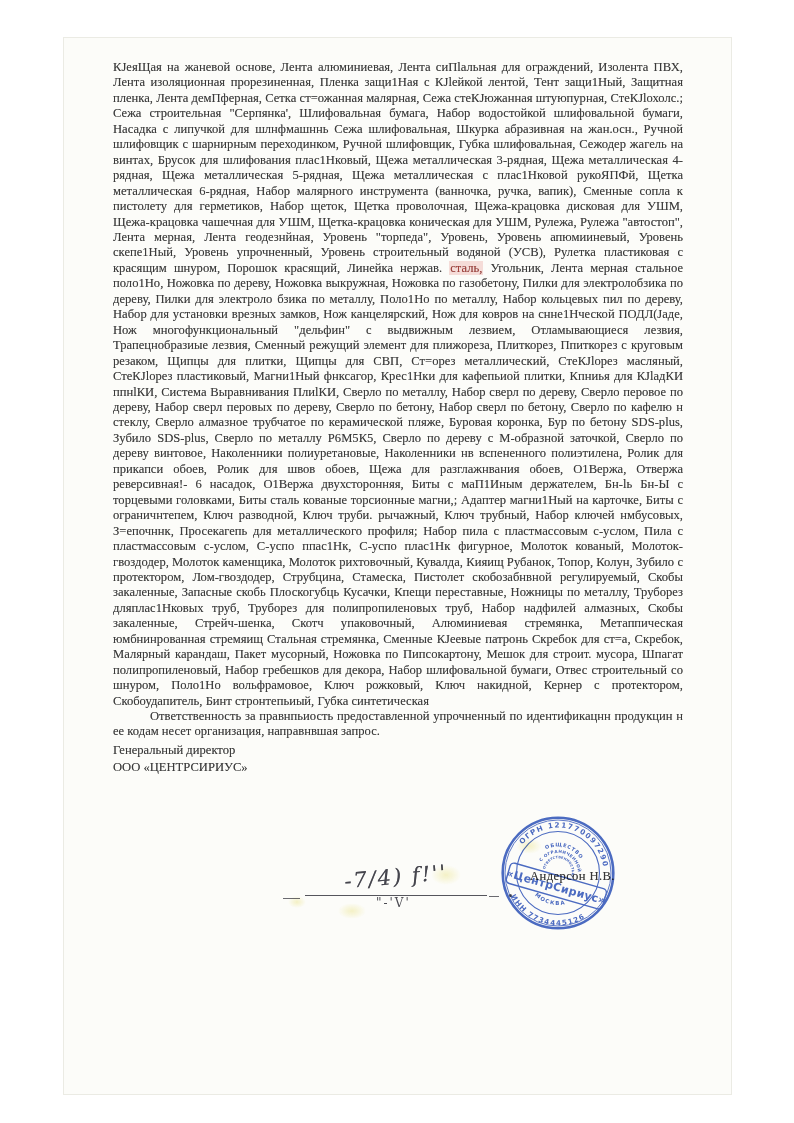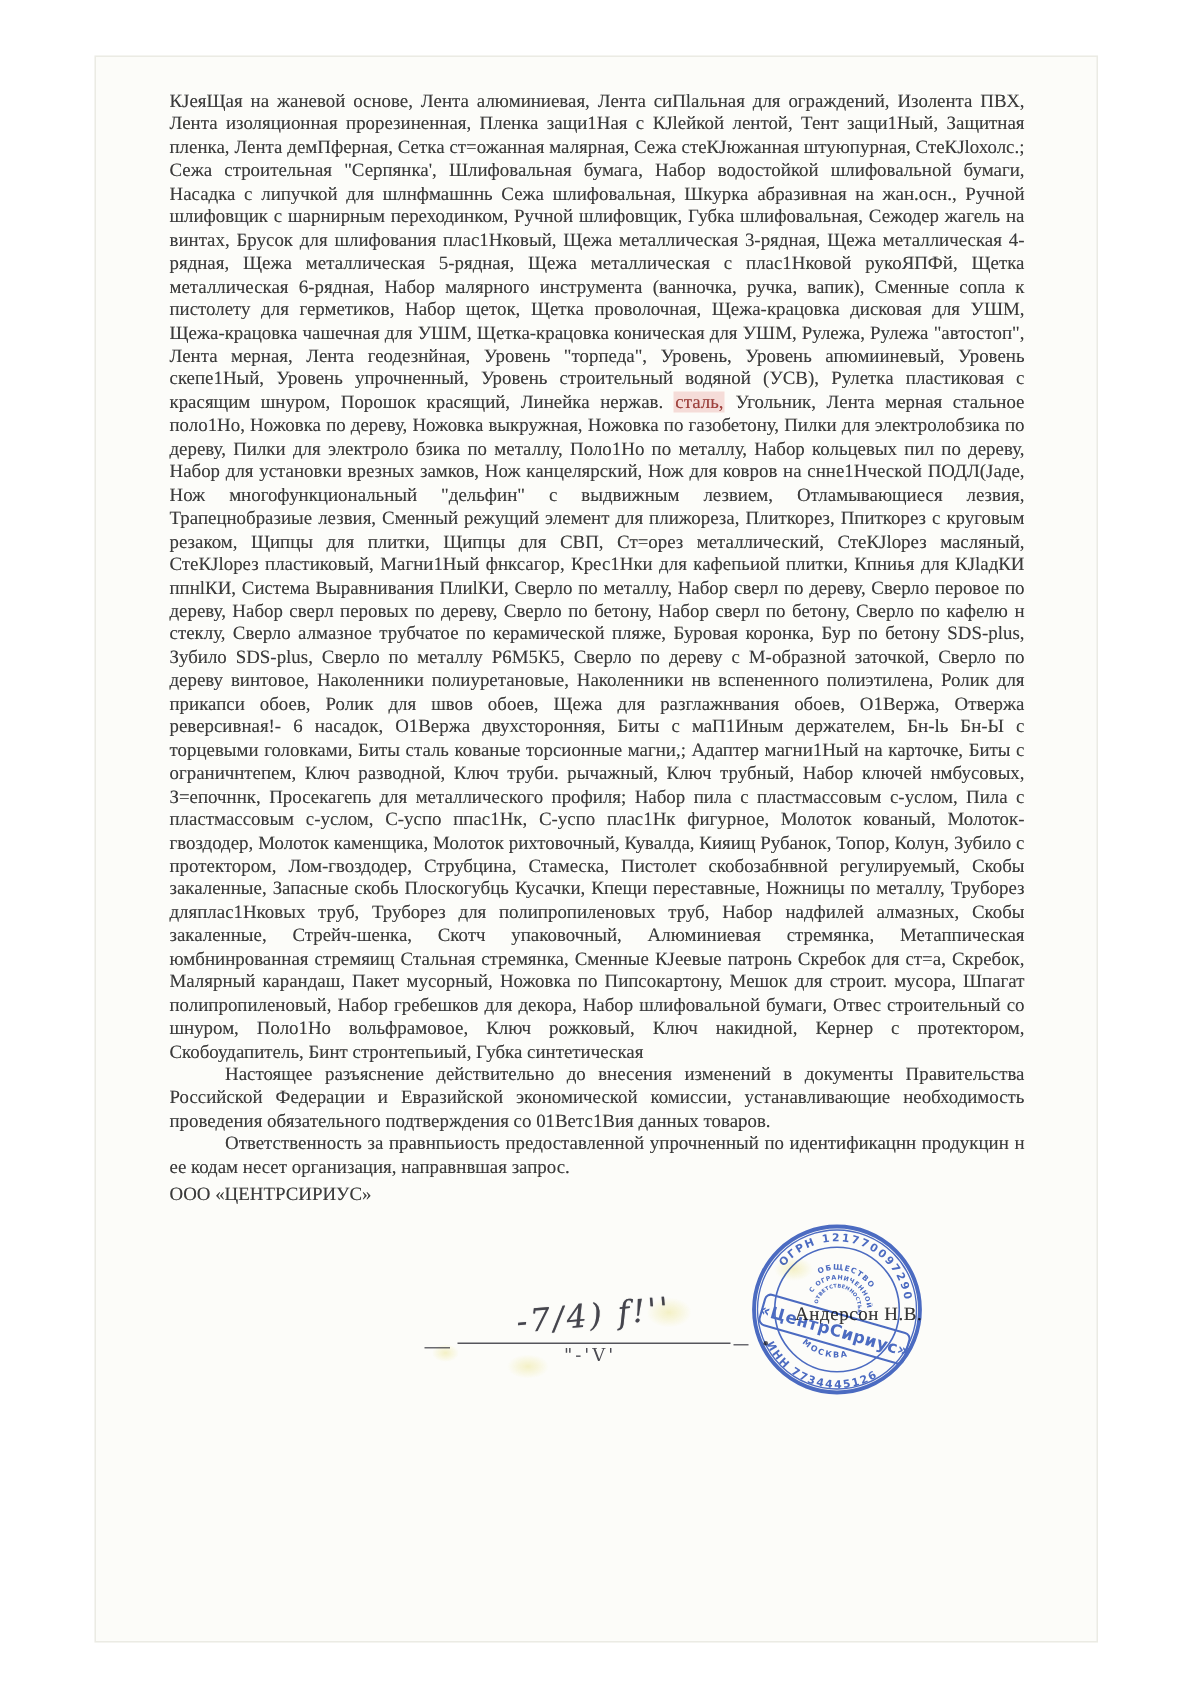--- a/index.html
+++ b/index.html
@@ -58,23 +58,23 @@
   .smudge.s3{left:224px;top:858px;width:18px;height:12px;}
   .smudge.s4{left:452px;top:800px;width:26px;height:16px;}
 </style>
 </head>
 <body>
 
 <div class="page">
 
   <div class="content">
     <p><span>КJеяЩая на жаневой основе, Лента алюминиевая, Лента сиПlальная для ограждений, Изолента ПВХ, Лента изоляционная прорезиненная, Пленка защи1Ная с КJlейкой лентой, Тент защи1Ный, Защитная пленка, Лента демПферная, Сетка ст=ожанная малярная, Сежа стеКJюжанная штуюпурная, СтеКJlохолс.; Сежа строительная "Серпянка', Шлифовальная бумага, Набор водостойкой шлифовальной бумаги, Насадка с липучкой для шлнфмашннь Сежа шлифовальная, Шкурка абразивная на жан.осн., Ручной шлифовщик с шарнирным переходинком, Ручной шлифовщик, Губка шлифовальная, Сежодер жагель на винтах, Брусок для шлифования плас1Нковый, Щежа металлическая 3-рядная, Щежа металлическая 4-рядная, Щежа металлическая 5-рядная, Щежа металлическая с плас1Нковой рукоЯПФй, Щетка металлическая 6-рядная, Набор малярного инструмента (ванночка, ручка, вапик), Сменные сопла к пистолету для герметиков, Набор щеток, Щетка проволочная, Щежа-крацовка дисковая для УШМ, Щежа-крацовка чашечная для УШМ, Щетка-крацовка коническая для УШМ, Рулежа, Рулежа "автостоп", Лента мерная, Лента геодезнйная, Уровень "торпеда", Уровень, Уровень апюмииневый, Уровень скепе1Ный, Уровень упрочненный, Уровень строительный водяной (УСВ), Рулетка пластиковая с красящим шнуром, Порошок красящий, Линейка нержав. </span><span class="red-word">сталь,</span><span> Угольник, Лента мерная стальное поло1Но, Ножовка по дереву, Ножовка выкружная, Ножовка по газобетону, Пилки для электролобзика по дереву, Пилки для электроло бзика по металлу, Поло1Но по металлу, Набор кольцевых пил по дереву, Набор для установки врезных замков, Нож канцелярский, Нож для ковров на снне1Нческой ПОДЛ(Jаде, Нож многофункциональный "дельфин" с выдвижным лезвием, Отламывающиеся лезвия, Трапецнобразиые лезвия, Сменный режущий элемент для плижореза, Плиткорез, Ппиткорез с круговым резаком, Щипцы для плитки, Щипцы для СВП, Ст=орез металлический, СтеКJlорез масляный, СтеКJlорез пластиковый, Магни1Ный фнксагор, Крес1Нки для кафепьиой плитки, Кпниья для КJlадКИ ппнlКИ, Система Выравнивания ПлиlКИ, Сверло по металлу, Набор сверл по дереву, Сверло перовое по дереву, Набор сверл перовых по дереву, Сверло по бетону, Набор сверл по бетону, Сверло по кафелю н стеклу, Сверло алмазное трубчатое по керамической пляже, Буровая коронка, Бур по бетону SDS-plus, Зубило SDS-plus, Сверло по металлу Р6М5К5, Сверло по дереву с М-образной заточкой, Сверло по дереву винтовое, Наколенники полиуретановые, Наколенники нв вспененного полиэтилена, Ролик для прикапси обоев, Ролик для швов обоев, Щежа для разглажнвания обоев, О1Вержа, Отвержа реверсивная!- 6 насадок, О1Вержа двухсторонняя, Биты с маП1Иным держателем, Бн-lь Бн-Ы с торцевыми головками, Биты сталь кованые торсионные магни,; Адаптер магни1Ный на карточке, Биты с ограничнтепем, Ключ разводной, Ключ труби. рычажный, Ключ трубный, Набор ключей нмбусовых, З=епочннк, Просекагепь для металлического профиля; Набор пила с пластмассовым с-услом, Пила с пластмассовым с-услом, С-успо ппас1Нк, С-успо плас1Нк фигурное, Молоток кованый, Молоток-гвоздодер, Молоток каменщика, Молоток рихтовочный, Кувалда, Кияищ Рубанок, Топор, Колун, Зубило с протектором, Лом-гвоздодер, Струбцина, Стамеска, Пистолет скобозабнвной регулируемый, Скобы закаленные, Запасные скобь Плоскогубць Кусачки, Кпещи переставные, Ножницы по металлу, Труборез дляплас1Нковых труб, Труборез для полипропиленовых труб, Набор надфилей алмазных, Скобы закаленные, Стрейч-шенка, Скотч упаковочный, Алюминиевая стремянка, Метаппическая юмбнинрованная стремяищ Стальная стремянка, Сменные КJеевые патронь Скребок для ст=а, Скребок, Малярный карандаш, Пакет мусорный, Ножовка по Пипсокартону, Мешок для строит. мусора, Шпагат полипропиленовый, Набор гребешков для декора, Набор шлифовальной бумаги, Отвес строительный со шнуром, Поло1Но вольфрамовое, Ключ рожковый, Ключ накидной, Кернер с протектором, Скобоудапитель, Бинт стронтепьиый, Губка синтетическая</span></p>
-    <p class="indent">Настоящее разъяснение действительно до внесения изменений в документы Правительства Российской Федерации и Евразийской экономической комиссии, устанавливающие необходимость проведения обязательного подтверждения со 01Ветс1Вия данных товаров.</p>
     <p class="indent">Ответственность за правнпьиость предоставленной упрочненный по идентификацнн продукцин н ее кодам несет организация, направнвшая запрос.</p>
     <div class="signer">
+      <div>Генеральный директор</div>
       <div>ООО «ЦЕНТРСИРИУС»</div>
     </div>
   </div>
 
   <div class="sig-scribble">-7/4) f!''</div>
   <div class="sig-dash"></div>
   <div class="sig-line"></div>
   <div class="sig-tail"></div>
   <div class="sig-dot"></div>
   <div class="sig-sub">"-'V'</div>

